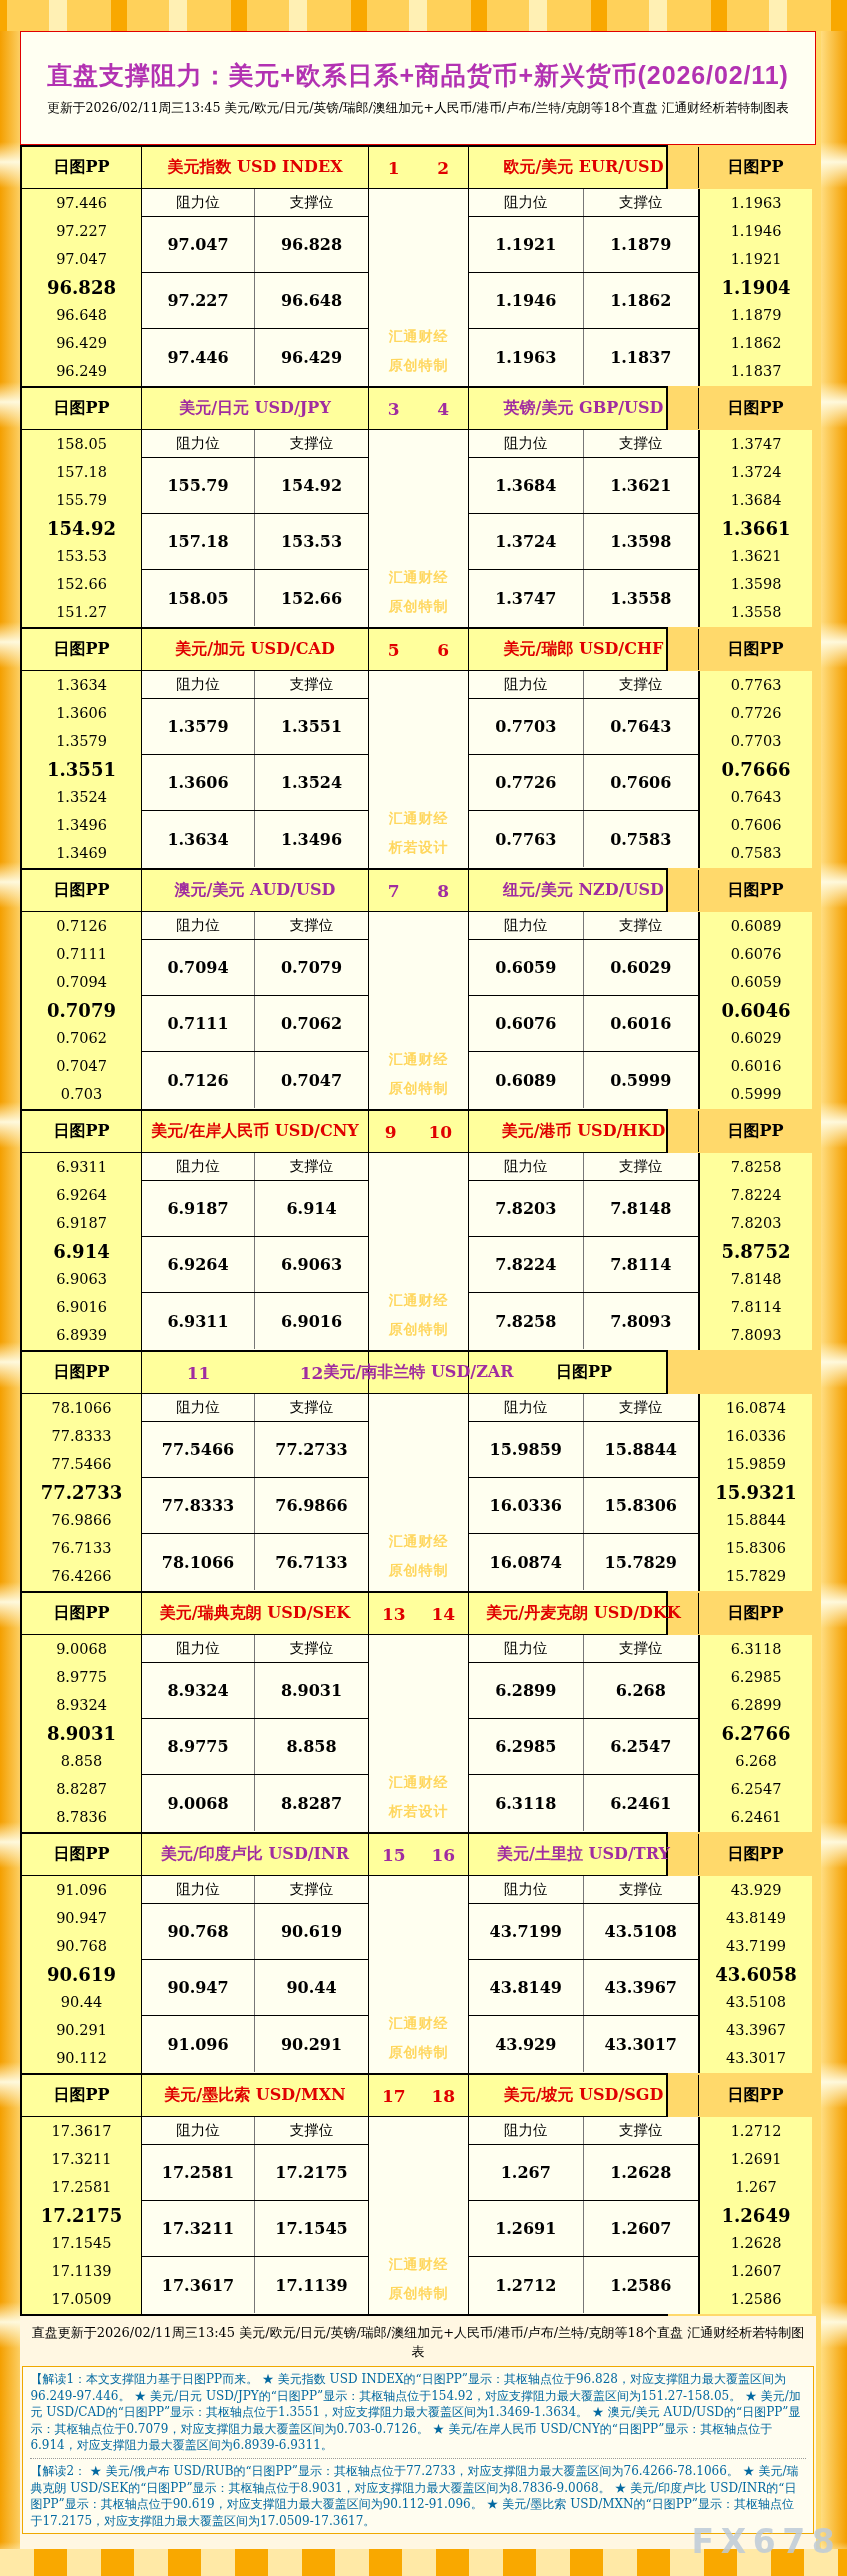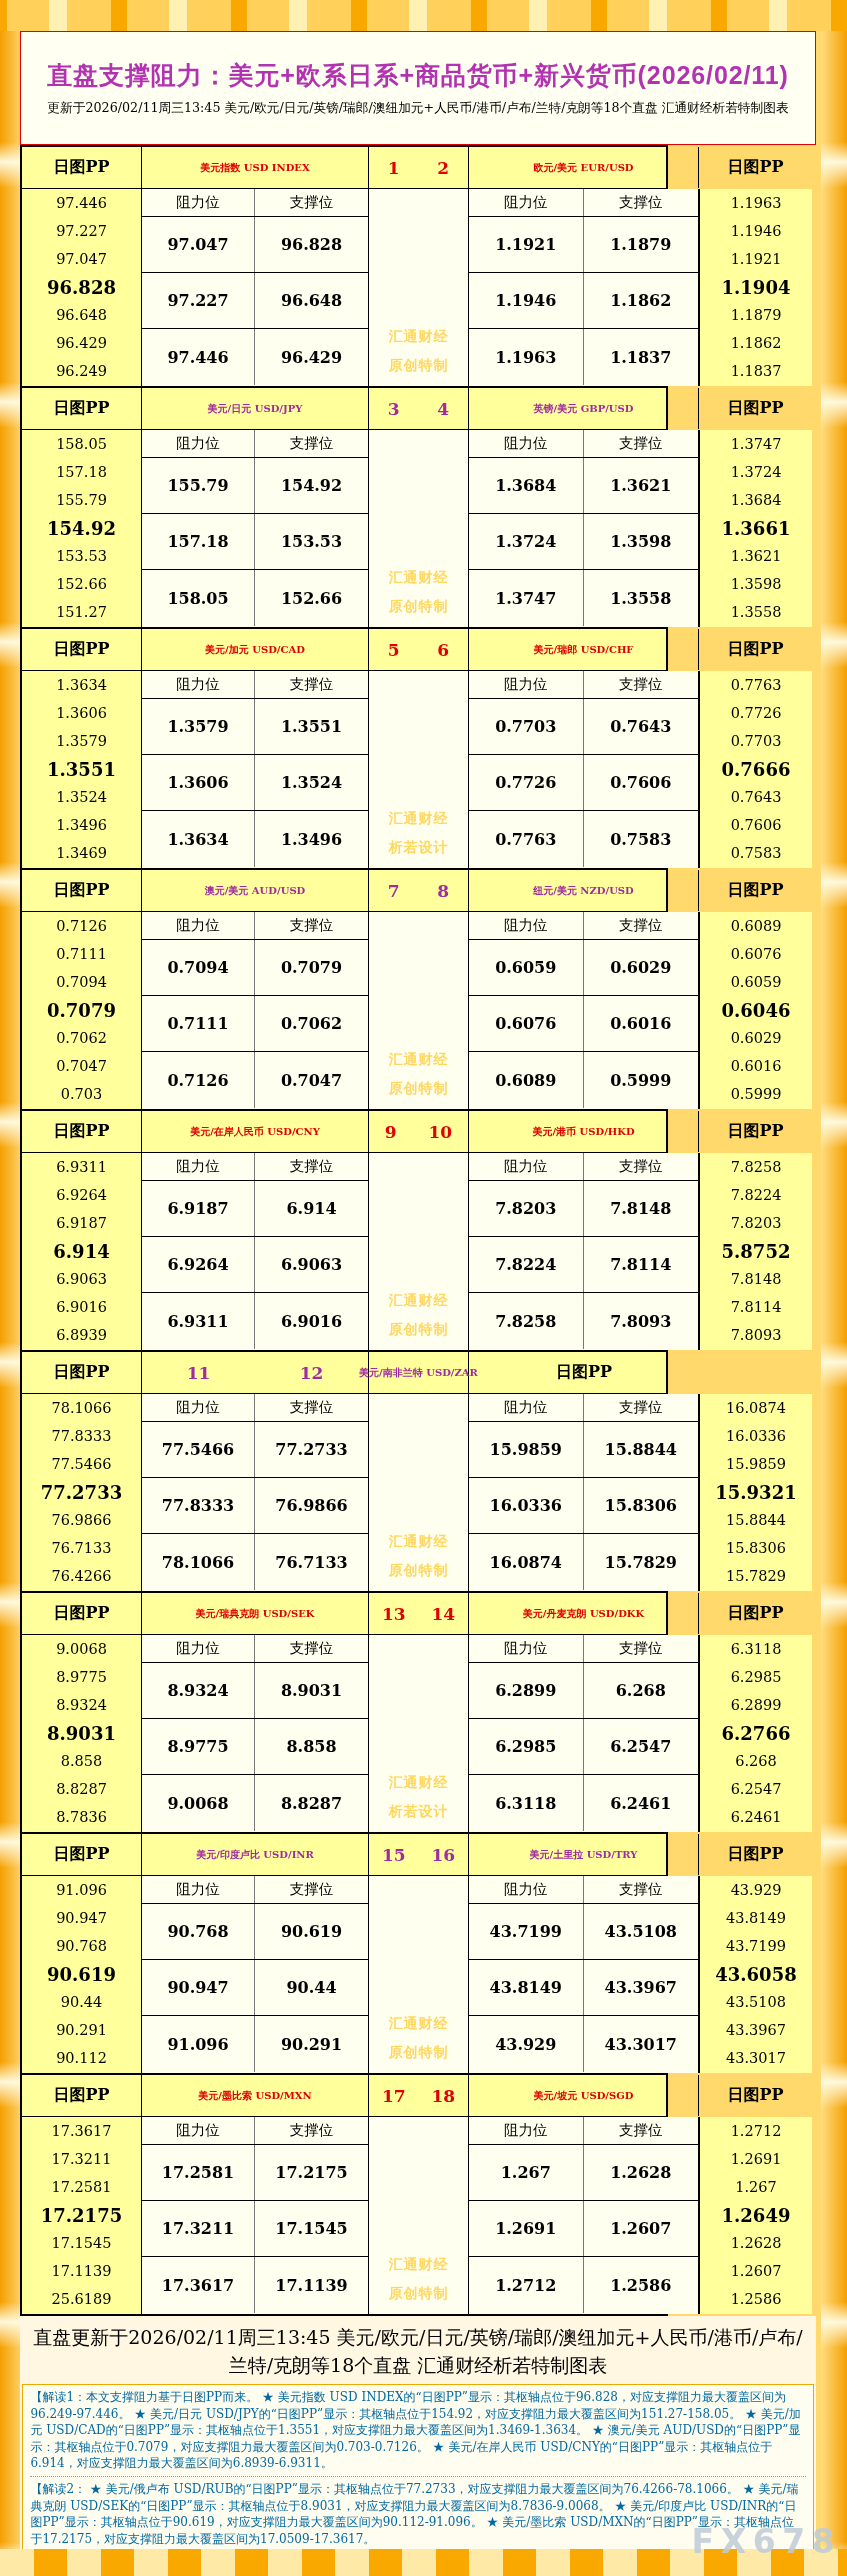--- a/index.html
+++ b/index.html
@@ -54,21 +54,21 @@
   .bh {
     display:grid; grid-template-columns:120px 227px 100px 230px 113px;
     height:41px; background:#FFFF9C; border-bottom:1.9px solid #000;
   }
   .bh > div {
     display:flex; align-items:center; justify-content:center;
     border-right:1.9px solid #000; font-weight:bold; white-space:nowrap;
   }
   .bh > div:last-child { border-right:none; }
   .bh .pp-label { font-size:16px; color:#000; }
-  .bh .pair-name { font-size:10px;text-align:center; }
+  .bh .pair-name { font-size:16px;text-align:center; }
   .bh .nums { display:flex; align-items:center; justify-content:space-around; font-size:17px; }
   .block.red .pair-name, .block.red .nums { color:#E00000; }
   .block.purple .pair-name, .block.purple .nums { color:#A02CA0; }
 
   .bb { display:grid; grid-template-columns:120px 227px 100px 230px 113px; height:197px; }
   .pp-col {
     background:#FFFF9C; border-right:1.9px solid #000;
     display:grid; grid-template-rows:repeat(7,28px);
   }
   .pp-col.last { border-right:none; border-left:1.9px solid #000; }
@@ -89,21 +89,21 @@
     display:flex; flex-direction:column; justify-content:flex-end; align-items:center;
     padding-bottom:11px; gap:11.2px;
   }
   .wm { color:#FFD75E; font-size:14px; font-weight:bold; letter-spacing:0.9px; }
 
   
   .footer {
     box-sizing:border-box; width:796px; height:233px; overflow:hidden;
     background:#FFF7E2;
   }
-  .update-line { padding:6.6px 9.4px 2.8px; text-align:center; font-size:19px; line-height:1.5; color:#000; }
+  .update-line { padding:6.6px 9.4px 2.8px; text-align:center; font-size:13px; line-height:1.5; color:#000; }
   .jiedu-box {
     box-sizing:border-box; margin:1.9px; border:0.9px solid #EFA800; background:#FFFDF0;
     padding:3.7px 7.5px; font-size:12px; line-height:1.38; color:#0369a1;
   }
   .jiedu-1 { border-bottom:0.9px dotted #999; padding-bottom:4.7px; margin-bottom:3.7px; }
   .brand {
     position:absolute; right:5.6px; bottom:15px;
     font-family:"DejaVu Sans","Liberation Sans",sans-serif;
     font-size:33px; color:#BECBD8; opacity:.85; letter-spacing:6.6px; font-weight:bold;
   }
@@ -719,21 +719,21 @@
       <div class="pp-label">日图PP</div>
     </div>
     <div class="bb">
       <div class="pp-col">
         <div class="ppv">17.3617</div>
         <div class="ppv">17.3211</div>
         <div class="ppv">17.2581</div>
         <div class="ppv pivot">17.2175</div>
         <div class="ppv">17.1545</div>
         <div class="ppv">17.1139</div>
-        <div class="ppv">25.6189</div>
+        <div class="ppv">17.0509</div>
       </div>
       <div class="pair-table">
         <div class="lt-head">
           <div>阻力位</div>
           <div>支撑位</div>
         </div>
         <div class="lt-row">
           <div class="lt-cell">17.2581</div>
           <div class="lt-cell">17.2175</div>
         </div>

